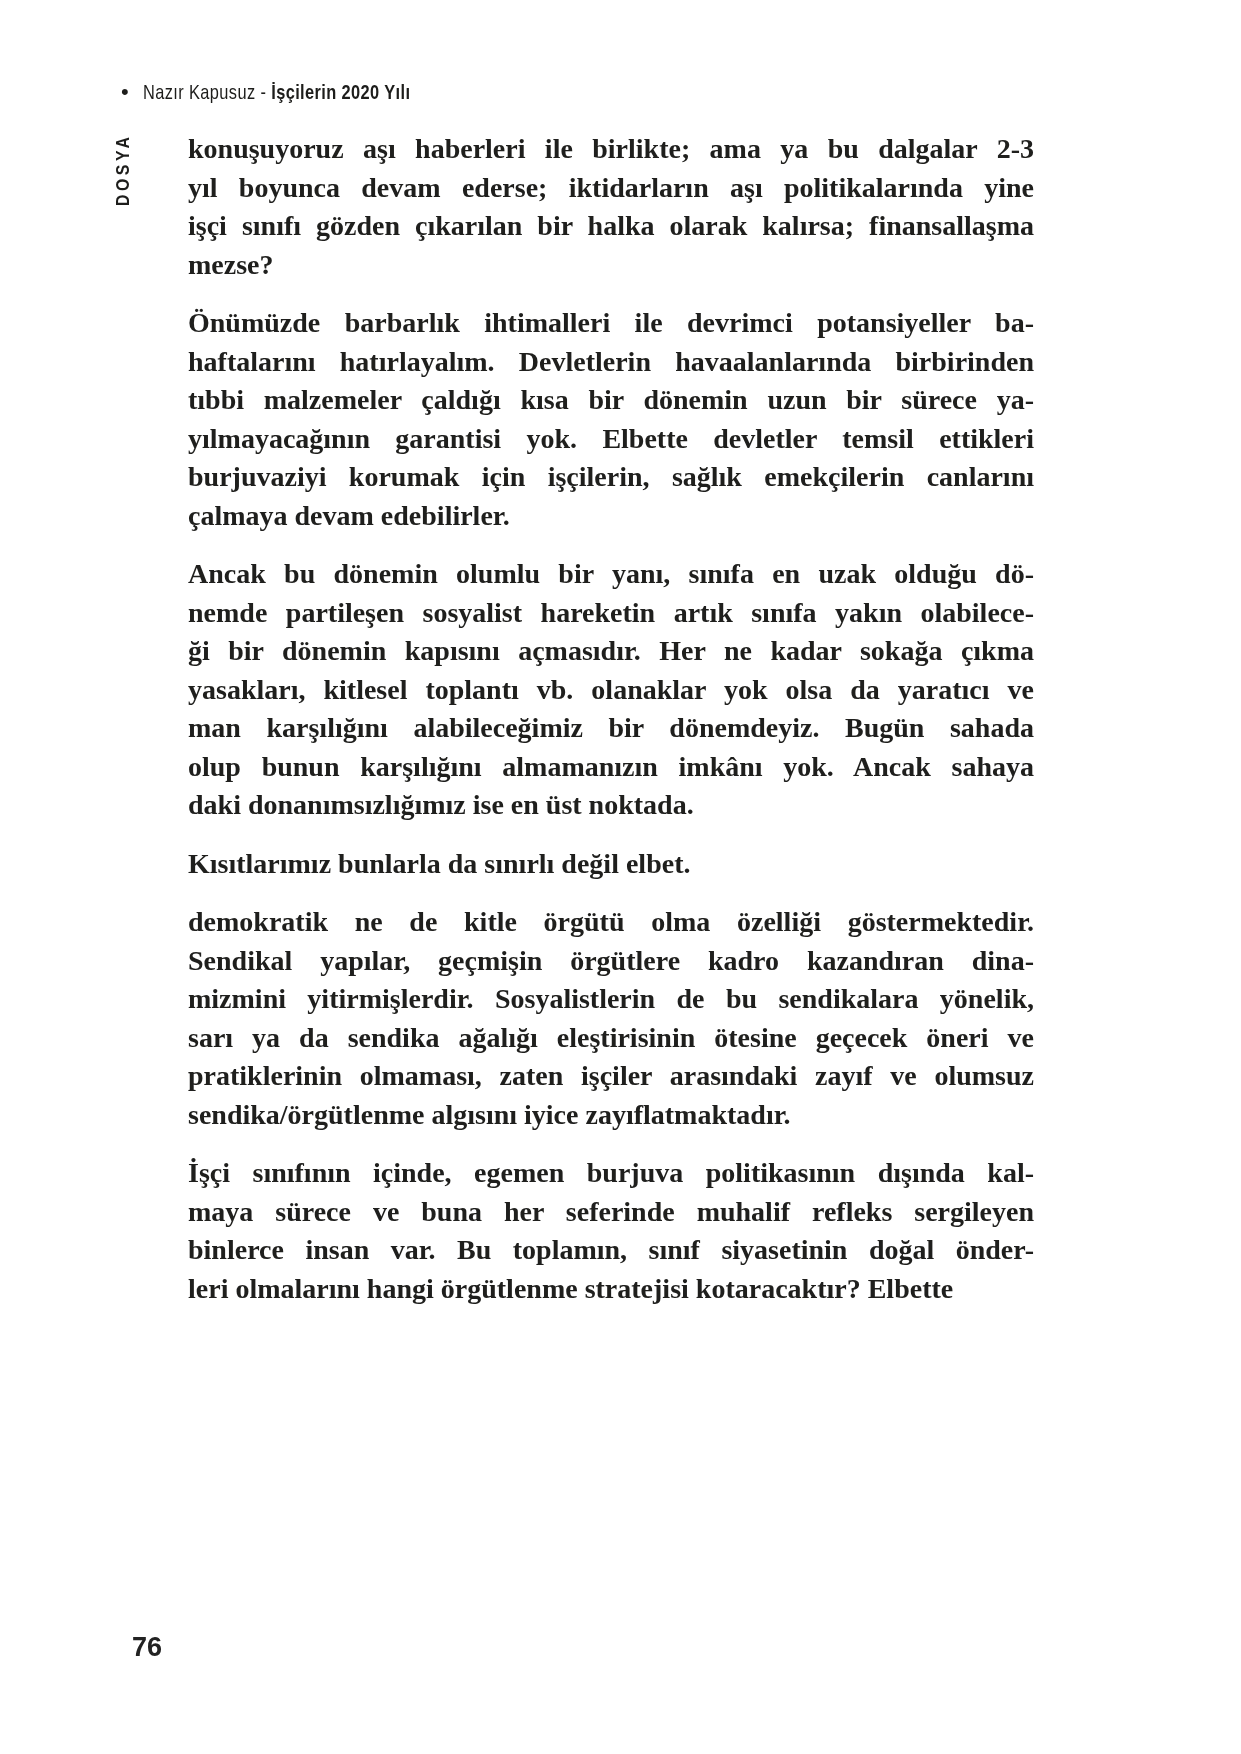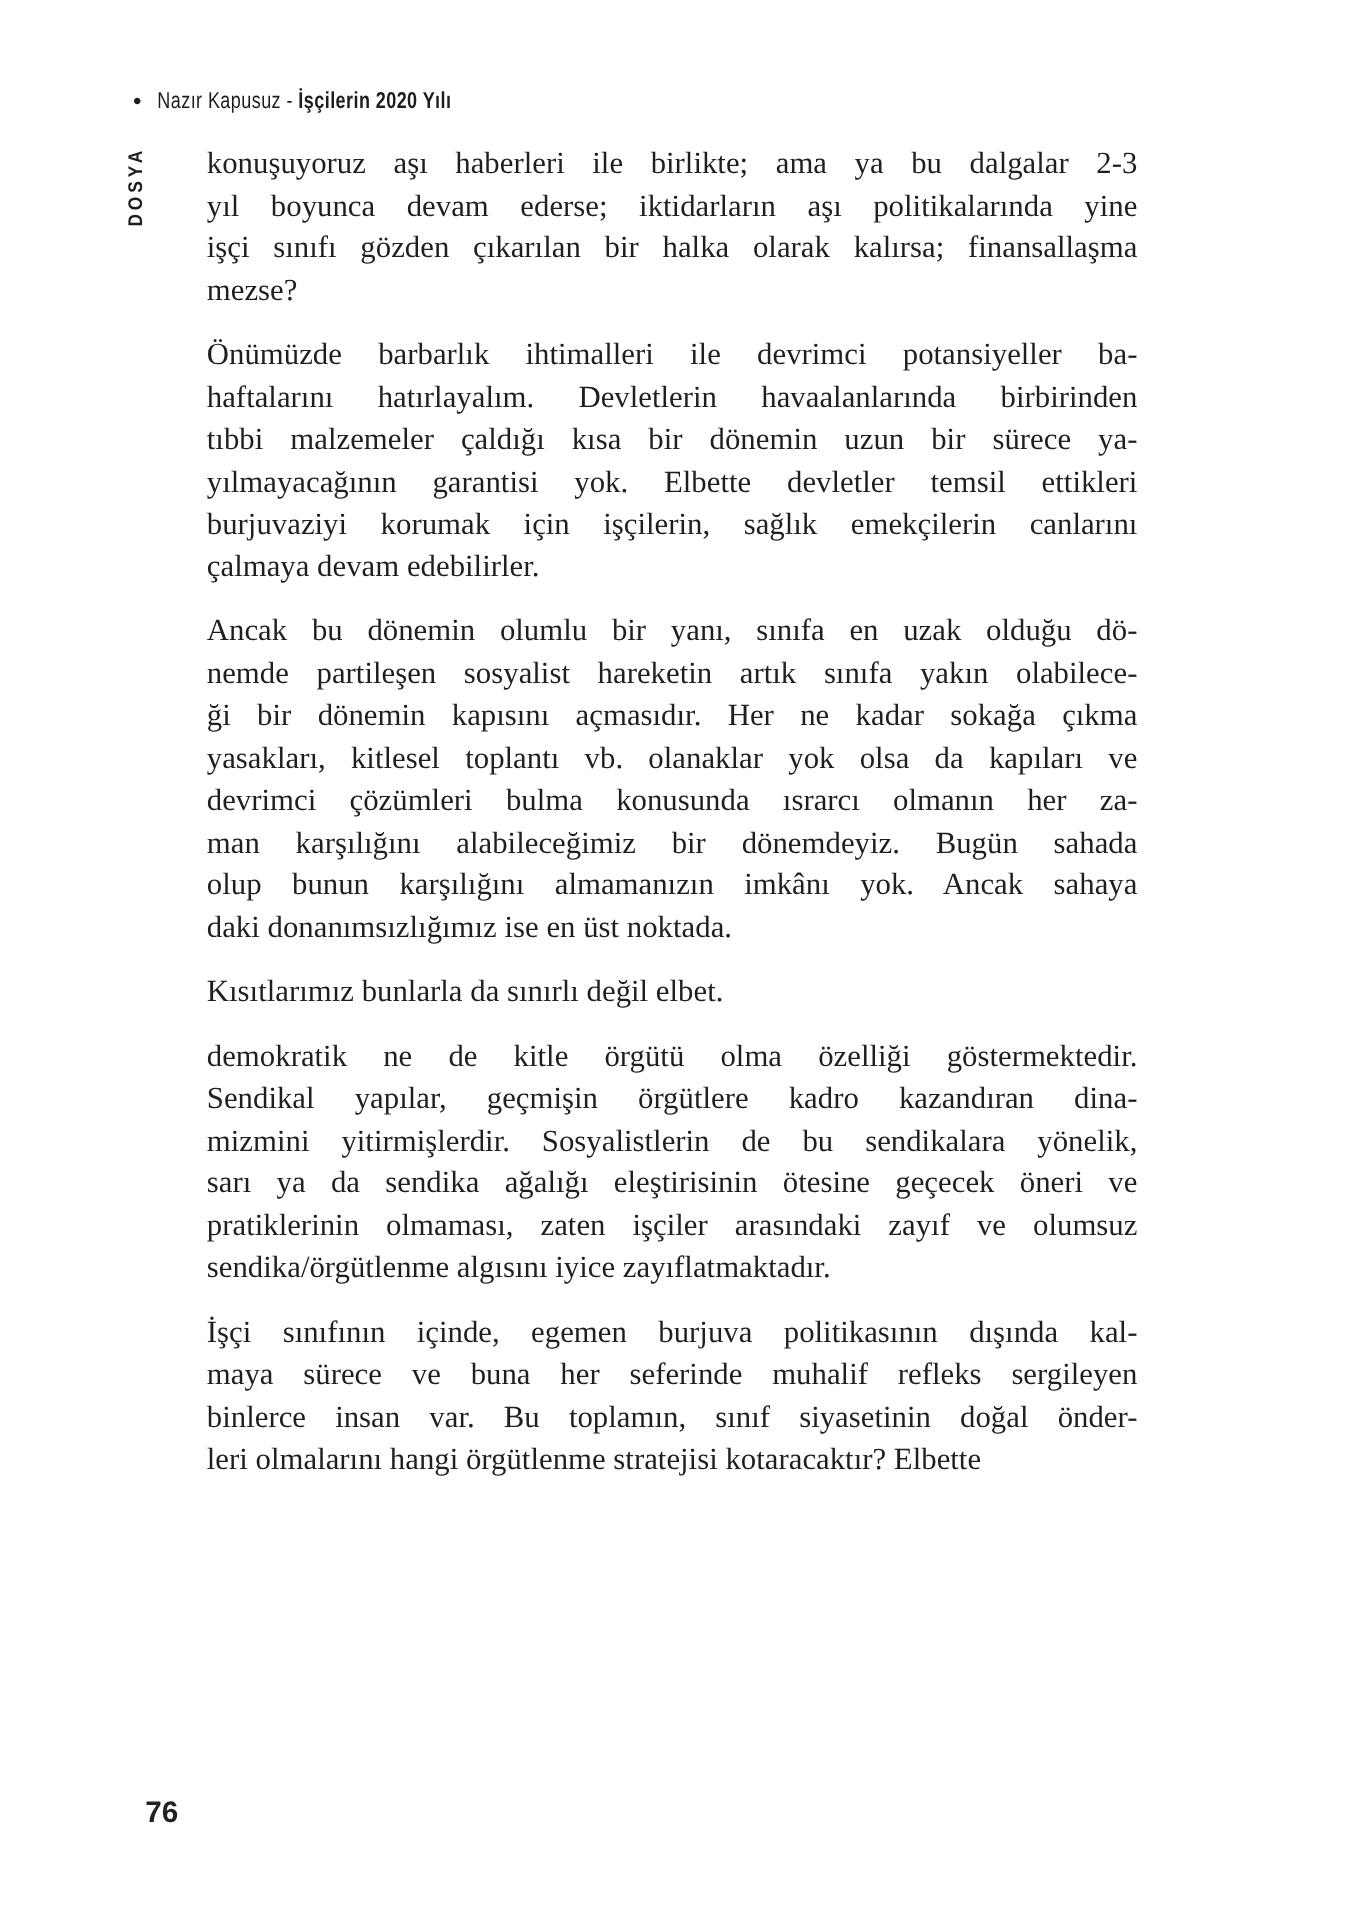--- a/index.html
+++ b/index.html
@@ -61,20 +61,21 @@
 
   
   .body-column {
     position: absolute;
     left: 188px;
     top: 130px;
     width: 846px;
     font-size: 28px;
     line-height: 38.5px;
     color: #1f1f1d;
+    font-weight: bold;
   }
   .para { margin: 0 0 20px 0; }
   .para:last-child { margin-bottom: 12px; }
   .line {
     text-align: justify;
     text-align-last: justify;
     white-space: nowrap;
     overflow: visible;
   }
   .line.last {
@@ -116,22 +117,21 @@
         <div class="line">haftalarını hatırlayalım. Devletlerin havaalanlarında birbirinden</div>
         <div class="line">tıbbi malzemeler çaldığı kısa bir dönemin uzun bir sürece ya-</div>
         <div class="line">yılmayacağının garantisi yok. Elbette devletler temsil ettikleri</div>
         <div class="line">burjuvaziyi korumak için işçilerin, sağlık emekçilerin canlarını</div>
         <div class="line last">çalmaya devam edebilirler.</div>
       </div>
       <div class="para">
         <div class="line">Ancak bu dönemin olumlu bir yanı, sınıfa en uzak olduğu dö-</div>
         <div class="line">nemde partileşen sosyalist hareketin artık sınıfa yakın olabilece-</div>
         <div class="line">ği bir dönemin kapısını açmasıdır. Her ne kadar sokağa çıkma</div>
-        <div class="line">yasakları, kitlesel toplantı vb. olanaklar yok olsa da kapıları ve</div>
-        <div class="line">devrimci çözümleri bulma konusunda ısrarcı olmanın her za-</div>
+        <div class="line">yasakları, kitlesel toplantı vb. olanaklar yok olsa da yaratıcı ve</div>
         <div class="line">man karşılığını alabileceğimiz bir dönemdeyiz. Bugün sahada</div>
         <div class="line">olup bunun karşılığını almamanızın imkânı yok. Ancak sahaya</div>
         <div class="line last">daki donanımsızlığımız ise en üst noktada.</div>
       </div>
       <div class="para">
         <div class="line last">Kısıtlarımız bunlarla da sınırlı değil elbet.</div>
       </div>
       <div class="para">
         <div class="line">demokratik ne de kitle örgütü olma özelliği göstermektedir.</div>
         <div class="line">Sendikal yapılar, geçmişin örgütlere kadro kazandıran dina-</div>

